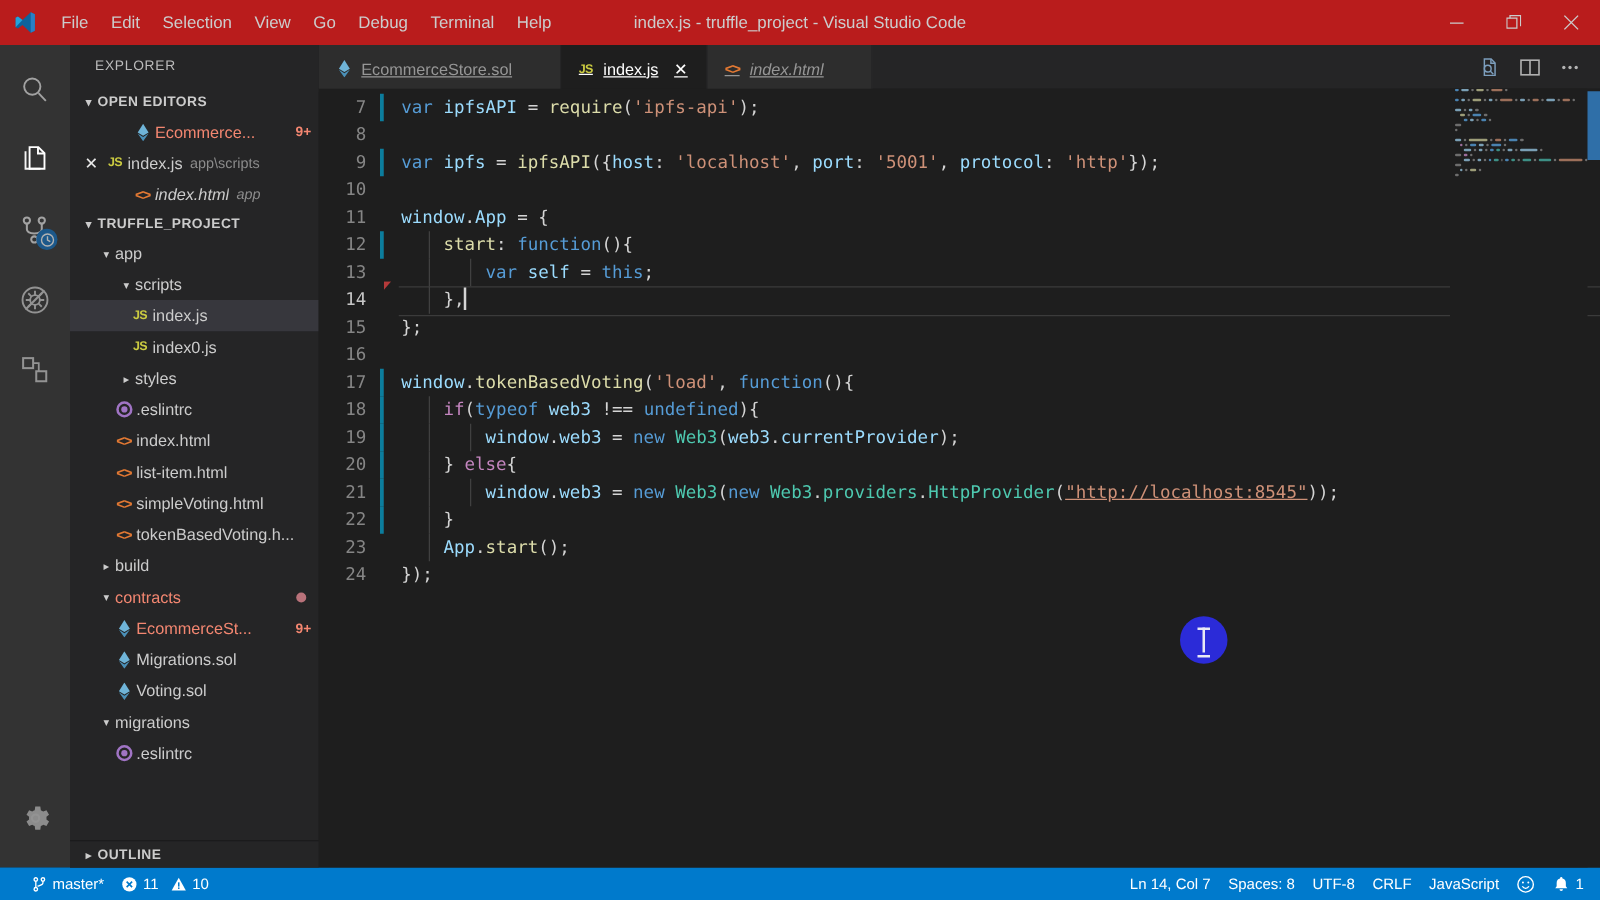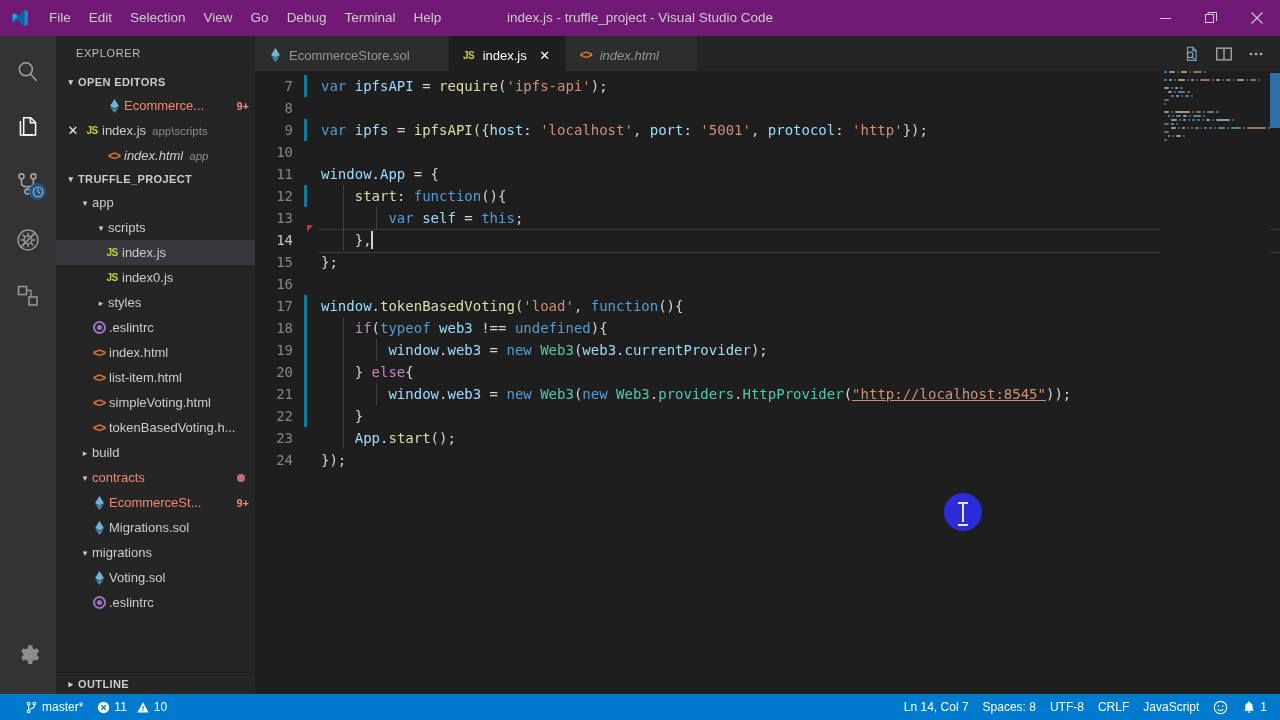--- a/index.html
+++ b/index.html
@@ -7,21 +7,21 @@
   body {
     font-family:"Liberation Sans", sans-serif;
     font-size:13px;
     color:#cccccc;
     -webkit-font-smoothing:antialiased;
   }
   .app { position:relative; width:1280px; height:720px; display:flex; flex-direction:column; background:#1e1e1e; }
 
   
   .titlebar {
-    height:36px; background:#701a75; display:flex; align-items:center;
+    height:36px; background:#b91c1c; display:flex; align-items:center;
     flex:0 0 36px; position:relative; user-select:none;
   }
   .vslogo { width:40px; height:36px; display:flex; align-items:center; justify-content:center; }
   .vslogo svg { display:block; }
   .menubar { display:flex; align-items:center; height:36px; }
   .menu-item {
     padding:0 9px; height:36px; line-height:36px; font-size:13.5px; color:#cccccc; cursor:default;
   }
   .win-title {
     position:absolute; left:0; right:0; text-align:center; font-size:13.5px;
@@ -103,21 +103,21 @@
     color:#cccccc; padding-left:8px; cursor:pointer;
   }
 
   
   .editor { flex:1 1 auto; display:flex; flex-direction:column; min-width:0; background:#1e1e1e; }
   .tabbar { height:35px; flex:0 0 35px; background:#252526; display:flex; position:relative; }
   .tabs { display:flex; height:35px; min-width:0; }
   .tab {
     height:38px; display:flex; align-items:center; padding:0 10px 0 11px; font-size:13px;
     background:#2d2d2d; color:#969696; border-right:1px solid #252526; cursor:pointer;
-    white-space:nowrap; position:relative;
+    white-space:nowrap; position:relative;text-decoration:underline;
   }
   .tab.active { background:#1e1e1e; color:#ffffff; }
   .tab.preview .tab-label { font-style:italic; }
   .tab .tab-icon { width:18px; flex:0 0 18px; display:flex; align-items:center; justify-content:center; margin-right:5px; }
   .tab .tab-close { width:20px; text-align:center; margin-left:8px; color:#ffffff; font-size:13px; }
   .tab:not(.active) .tab-close { visibility:hidden; }
   .tab.active::before {
     content:""; position:absolute; left:0; right:0; top:0; height:0px;
   }
   .tab-actions { margin-left:auto; display:flex; align-items:center; padding-right:10px; gap:4px; }
@@ -445,33 +445,33 @@
           <span class="ind" style="width:33px"></span>
           <span class="icon-slot ico-sol">
             <svg width="11" height="14" viewBox="0 0 12 16">
               <path d="M6 0 1 8l5 3 5-3z" fill="#6fb4d8"></path>
                 <path d="M6 16 1 9l5 3 5-3z" fill="#4a90b8"></path>
             </svg>
           </span>
           <span class="lbl">Migrations.sol</span>
         </div>
         <div class="row">
-          <span class="ind" style="width:22px"></span>
-          <span class="twisty down"></span>
-          <span class="lbl">migrations</span>
-        </div>
-        <div class="row">
           <span class="ind" style="width:33px"></span>
           <span class="icon-slot ico-sol">
             <svg width="11" height="14" viewBox="0 0 12 16">
               <path d="M6 0 1 8l5 3 5-3z" fill="#6fb4d8"></path>
                 <path d="M6 16 1 9l5 3 5-3z" fill="#4a90b8"></path>
             </svg>
           </span>
           <span class="lbl">Voting.sol</span>
+        </div>
+        <div class="row">
+          <span class="ind" style="width:22px"></span>
+          <span class="twisty down"></span>
+          <span class="lbl">migrations</span>
         </div>
         <div class="row">
           <span class="ind" style="width:33px"></span>
           <span class="icon-slot">
               <span class="ico-eslint">
                 <i></i>
               </span>
             </span>
           <span class="lbl">.eslintrc</span>
         </div>

